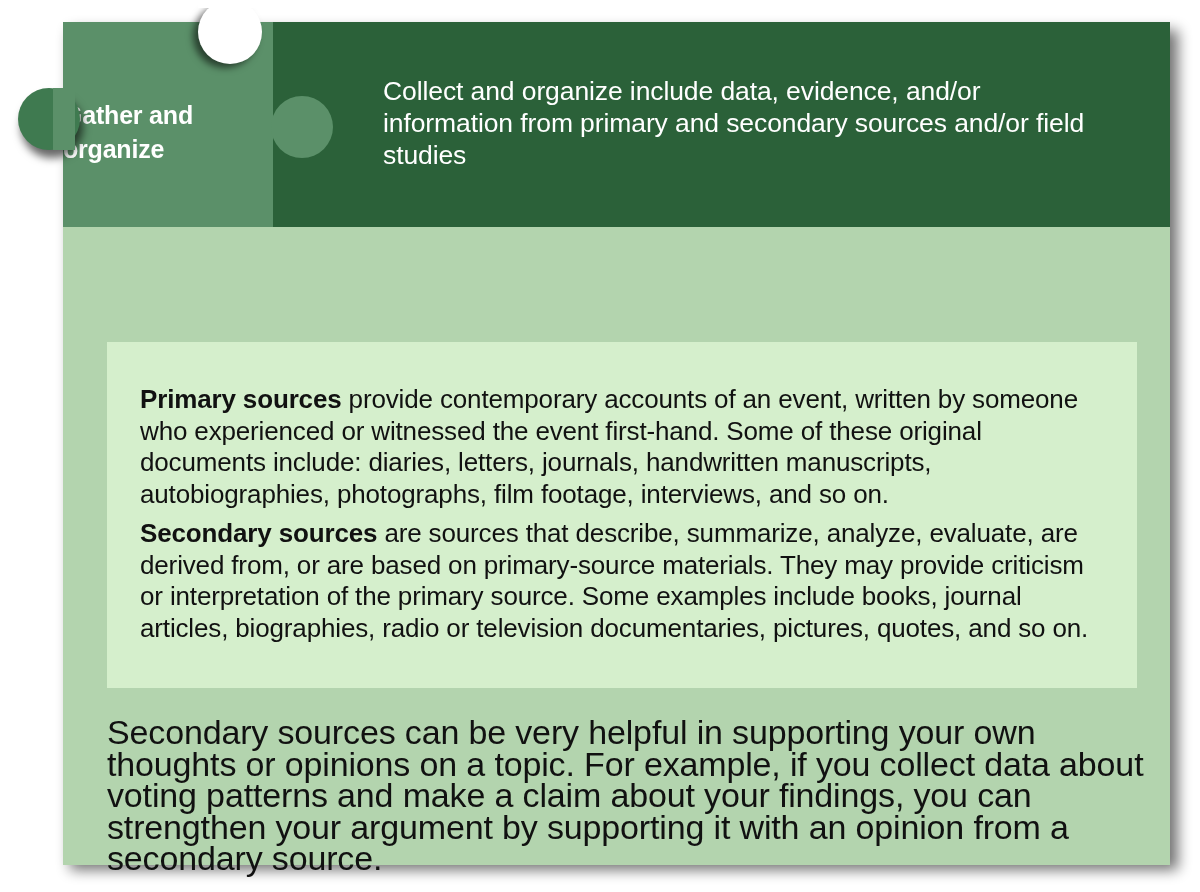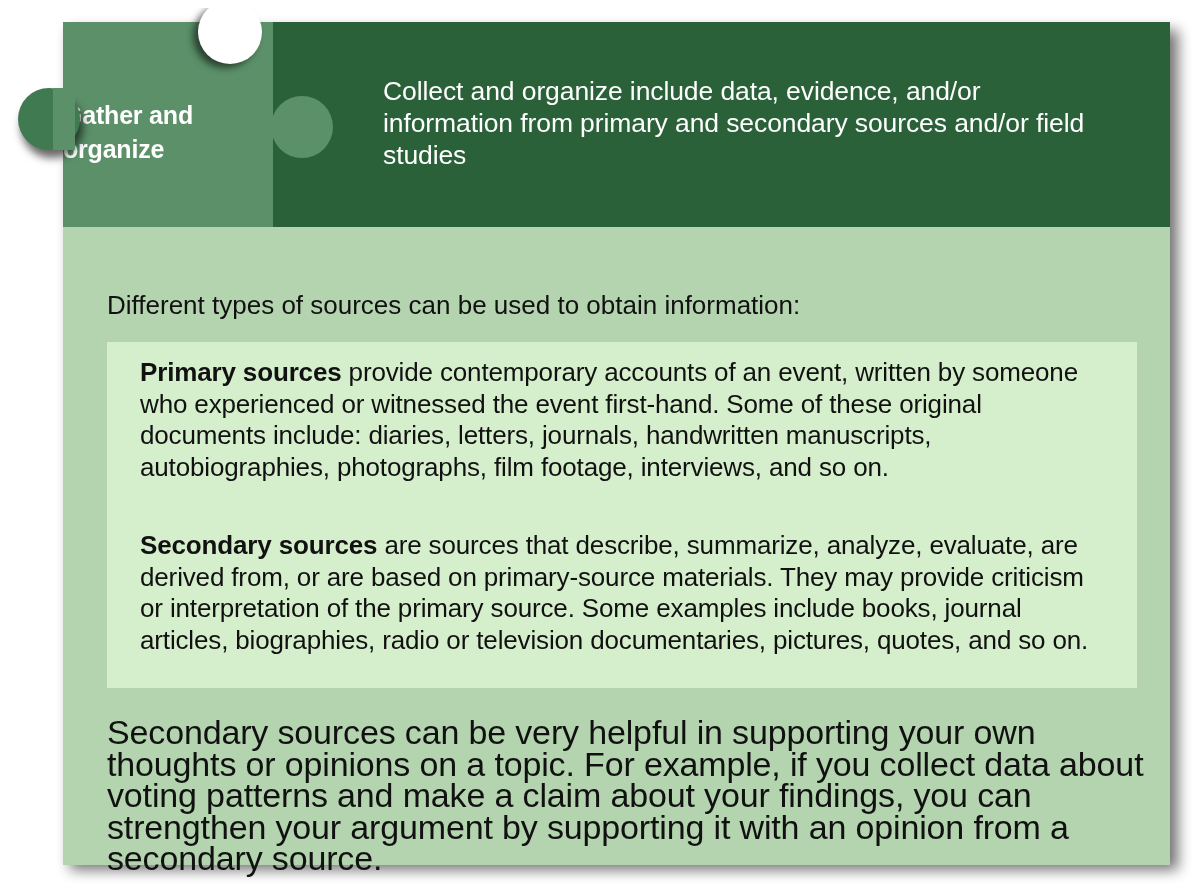--- a/index.html
+++ b/index.html
@@ -186,22 +186,22 @@
 
   .panel-para {
     position: absolute;
     left: 33px;
     width: 962px;
     color: #111111;
     font-size: 26px;
     line-height: 31.5px;
     letter-spacing: -0.15px;
   }
-  .panel-para.p1 { top: 15px; }
-  .panel-para.p2 { top: 188px; }
+  .panel-para.p1 { top: 42px; }
+  .panel-para.p2 { top: 176px; }
   .panel-para b { font-weight: bold; }
 
   .outro-text {
     position: absolute;
     left: 44px;
     top: 490px;
     width: 1040px;
     color: #111111;
     font-size: 34px;
     line-height: 31.5px;
@@ -231,21 +231,20 @@
       <div class="knob-left-join"></div>
 
       <div class="notch-top"></div>
       <div class="notch-top-cover"></div>
     </div>
 
     <div class="body">
 
       <div class="knob-bottom"></div>
 
-      <div class="intro-text">Different types of sources can be used to obtain information:</div>
 
       <div class="panel">
         <div class="panel-para p1">
           <b>Primary sources</b><span> provide contemporary accounts of an event, written by someone who experienced or witnessed the event first-hand. Some of these original documents include: diaries, letters, journals, handwritten manuscripts, autobiographies, photographs, film footage, interviews, and so on.</span>
         </div>
         <div class="panel-para p2">
           <b>Secondary sources</b><span> are sources that describe, summarize, analyze, evaluate, are derived from, or are based on primary-source materials. They may provide criticism or interpretation of the primary source. Some examples include books, journal articles, biographies, radio or television documentaries, pictures, quotes, and so on.</span>
         </div>
       </div>
 

